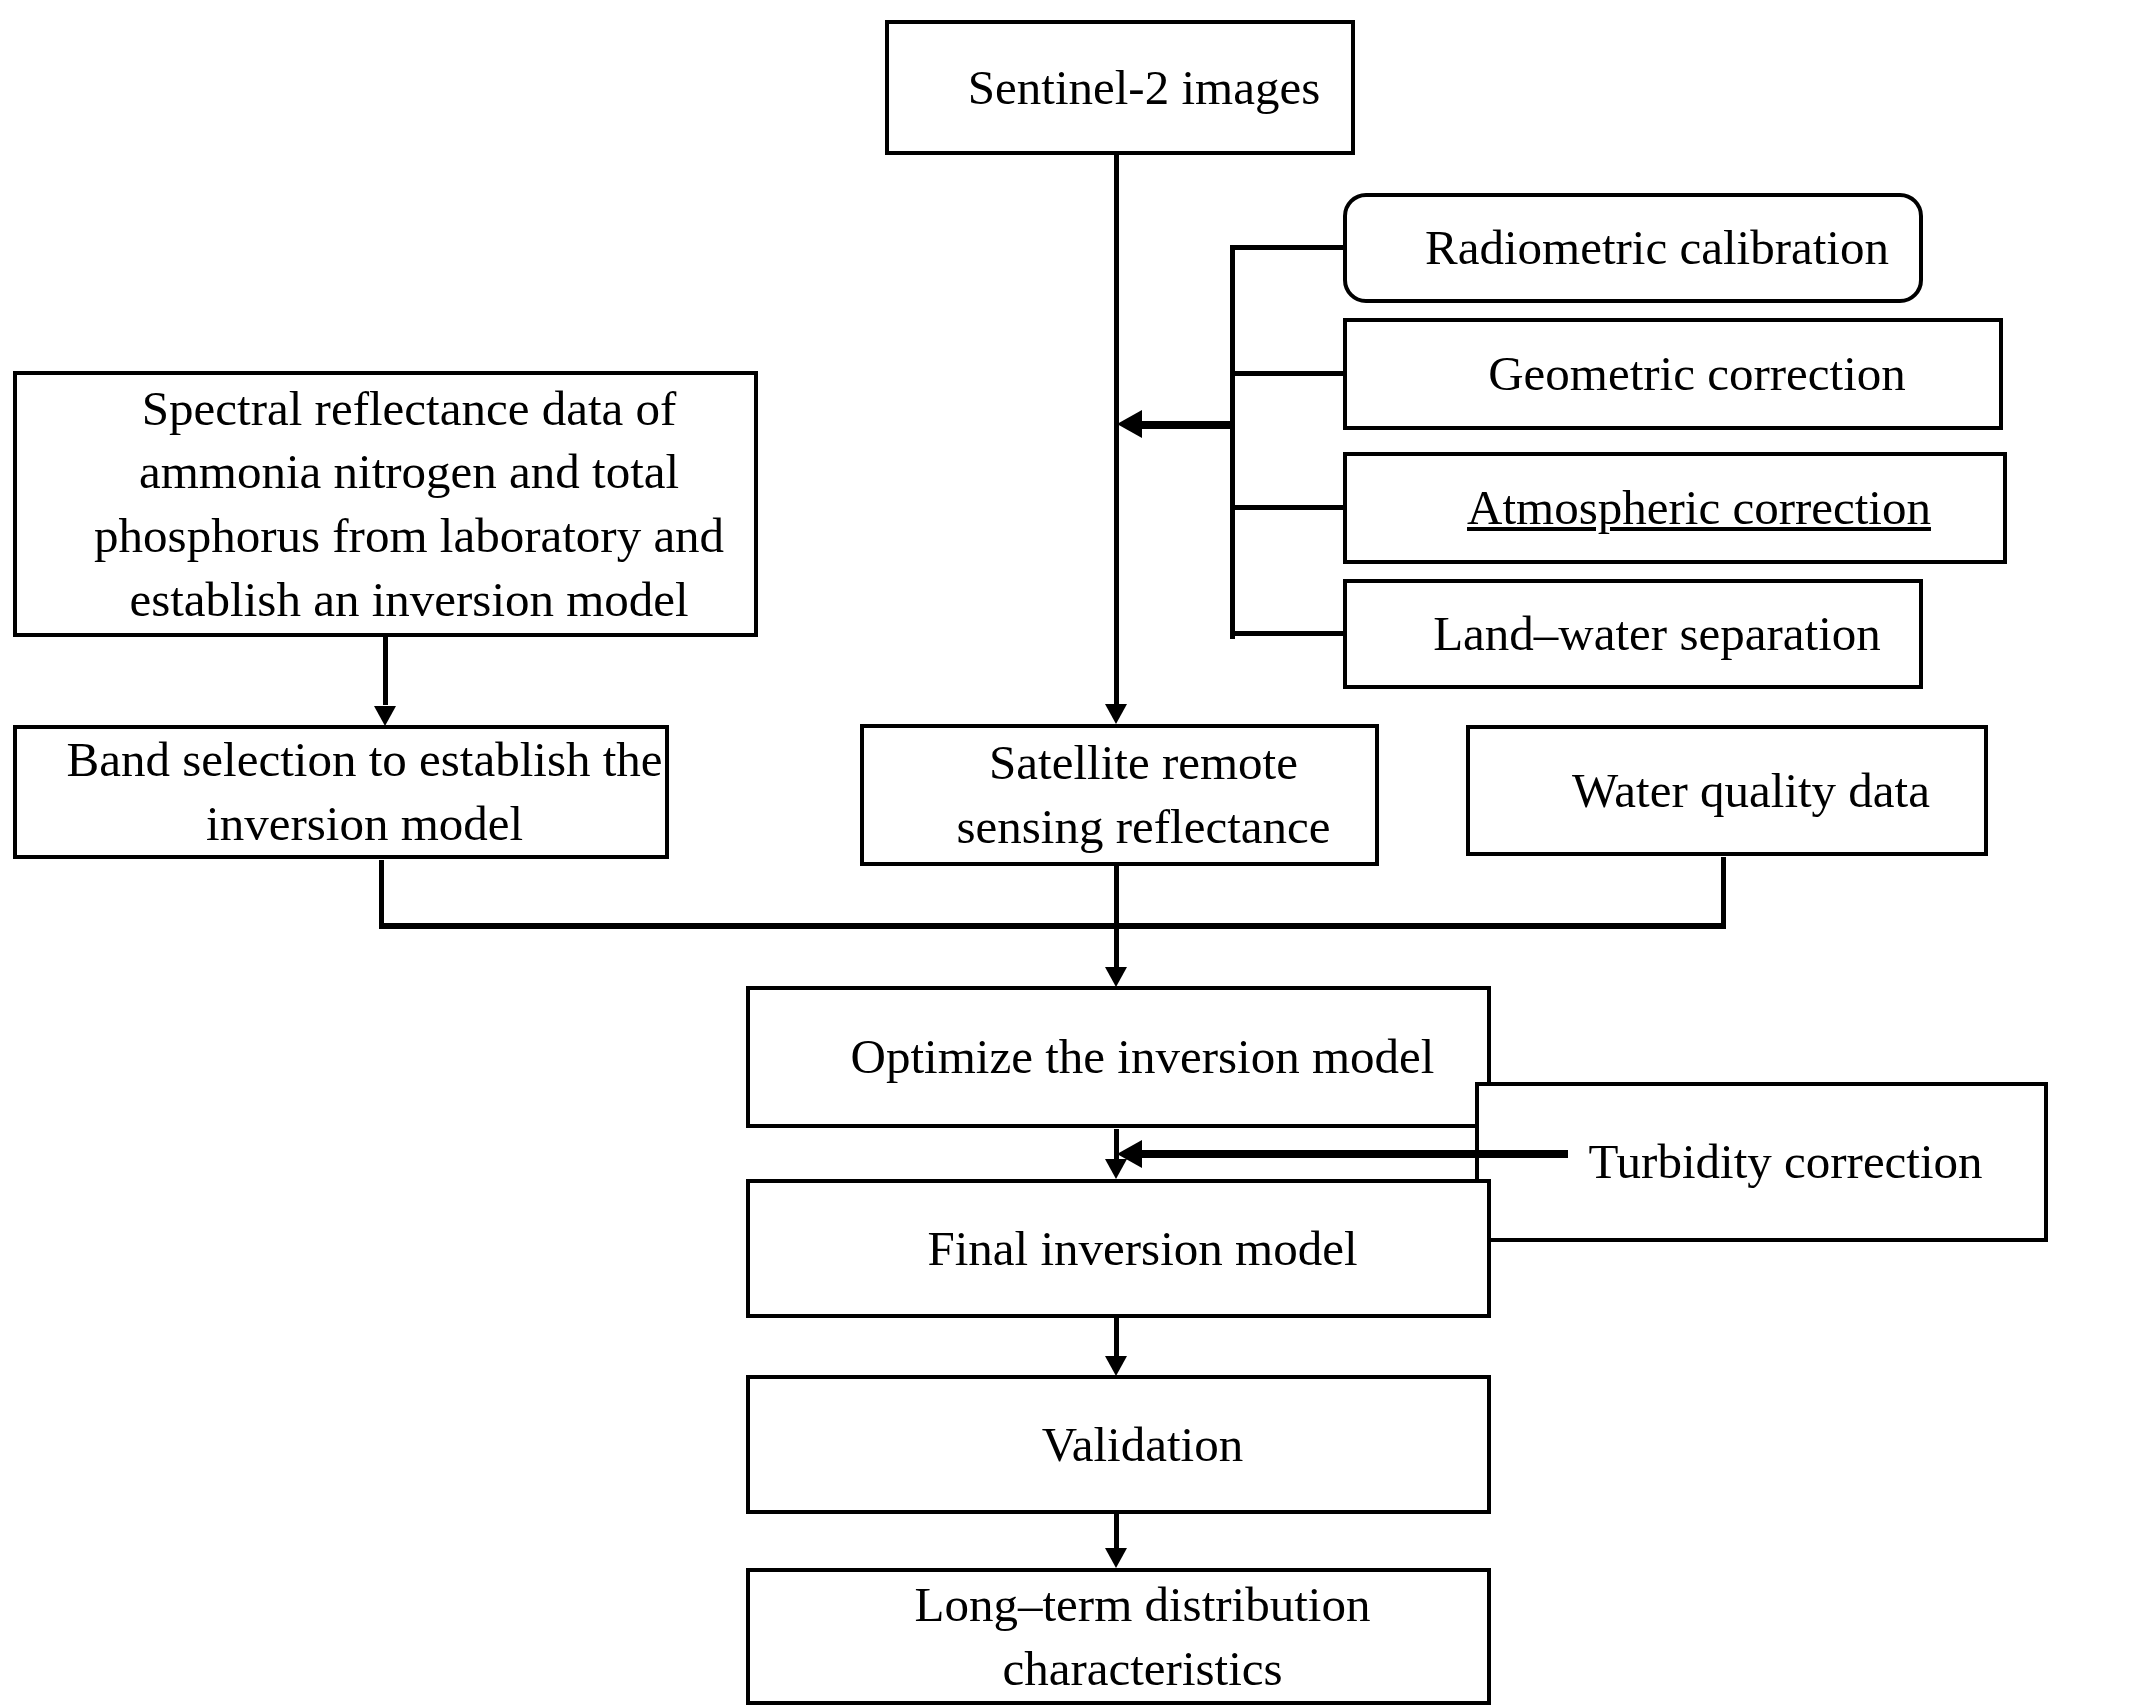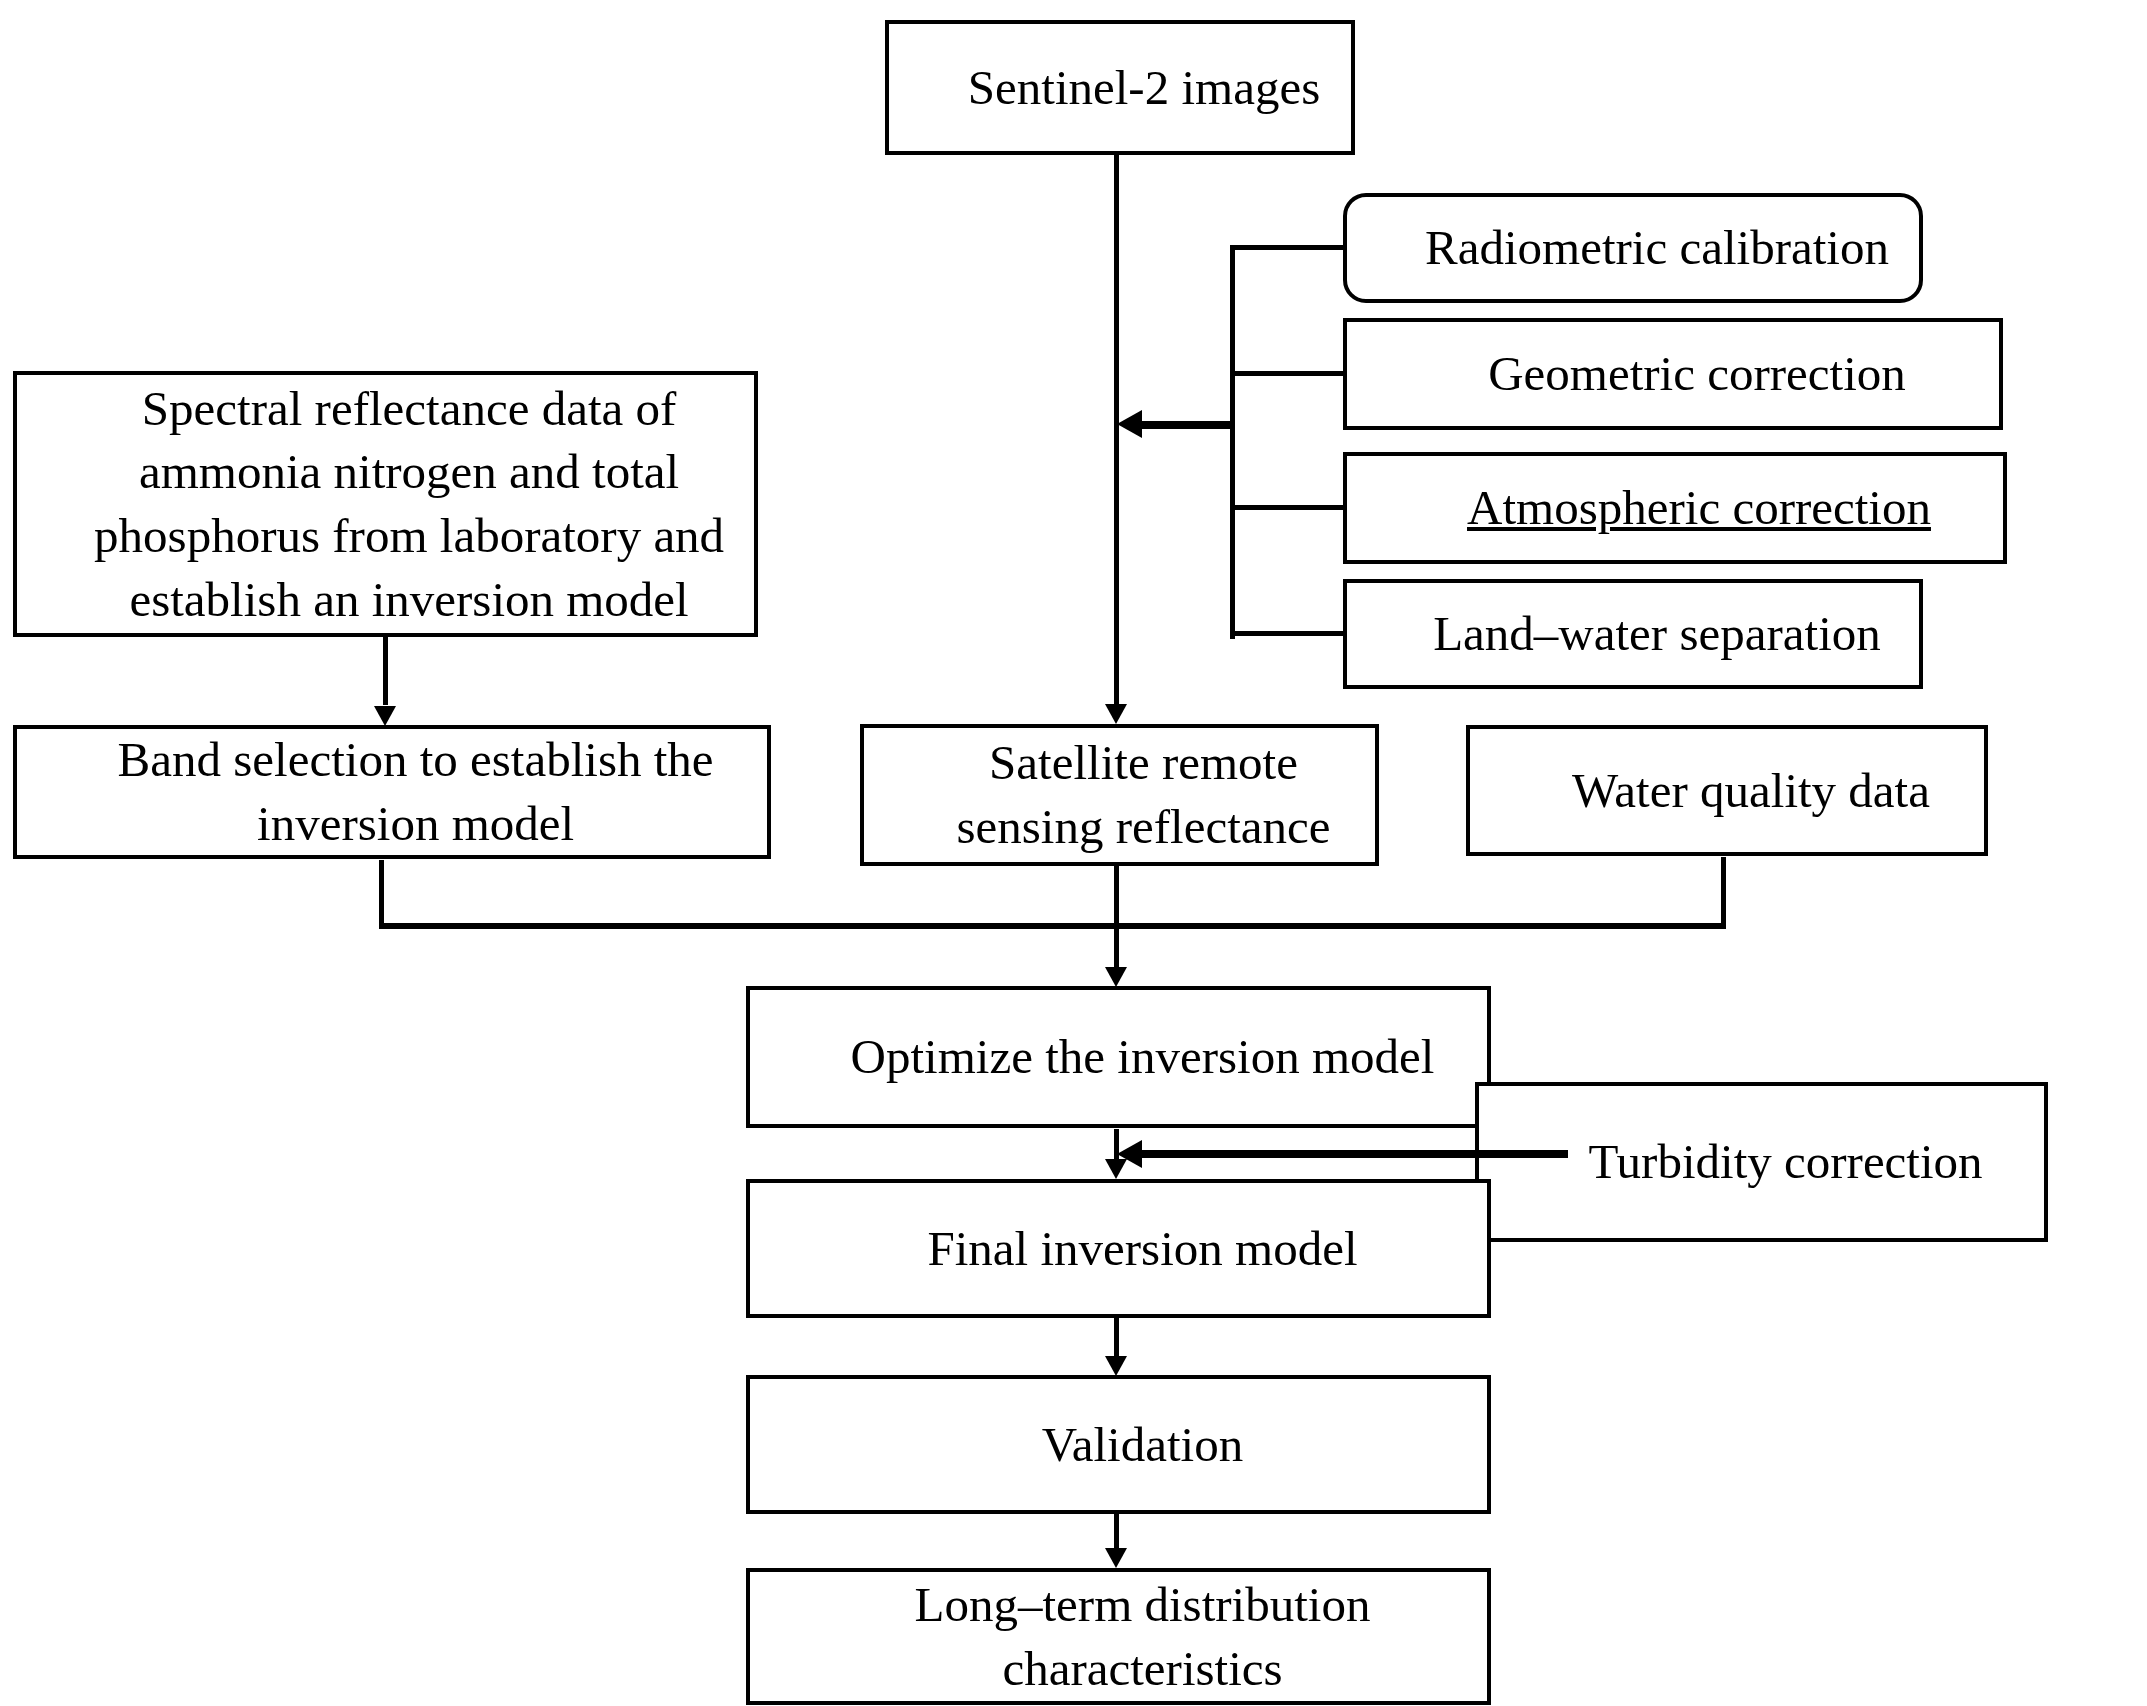--- a/index.html
+++ b/index.html
@@ -85,21 +85,21 @@
     <span class="box-label">Land–water separation</span>
   </div>
 
   <div class="box" style="left:12.6px; top:371px; width:745px; height:266px;">
     <span class="box-label">Spectral reflectance data of
 ammonia nitrogen and total
 phosphorus from laboratory and
 establish an inversion model</span>
   </div>
 
-  <div class="box" style="left:12.6px; top:725px; width:758px; height:134px;">
+  <div class="box" style="left:12.6px; top:725px; width:656px; height:134px;">
     <span class="box-label">Band selection to establish the
 inversion model</span>
   </div>
 
   <div class="box" style="left:860px; top:724px; width:519px; height:142px;">
     <span class="box-label">Satellite remote
 sensing reflectance</span>
   </div>
 
   <div class="box" style="left:1466px; top:725px; width:522px; height:131px;">

